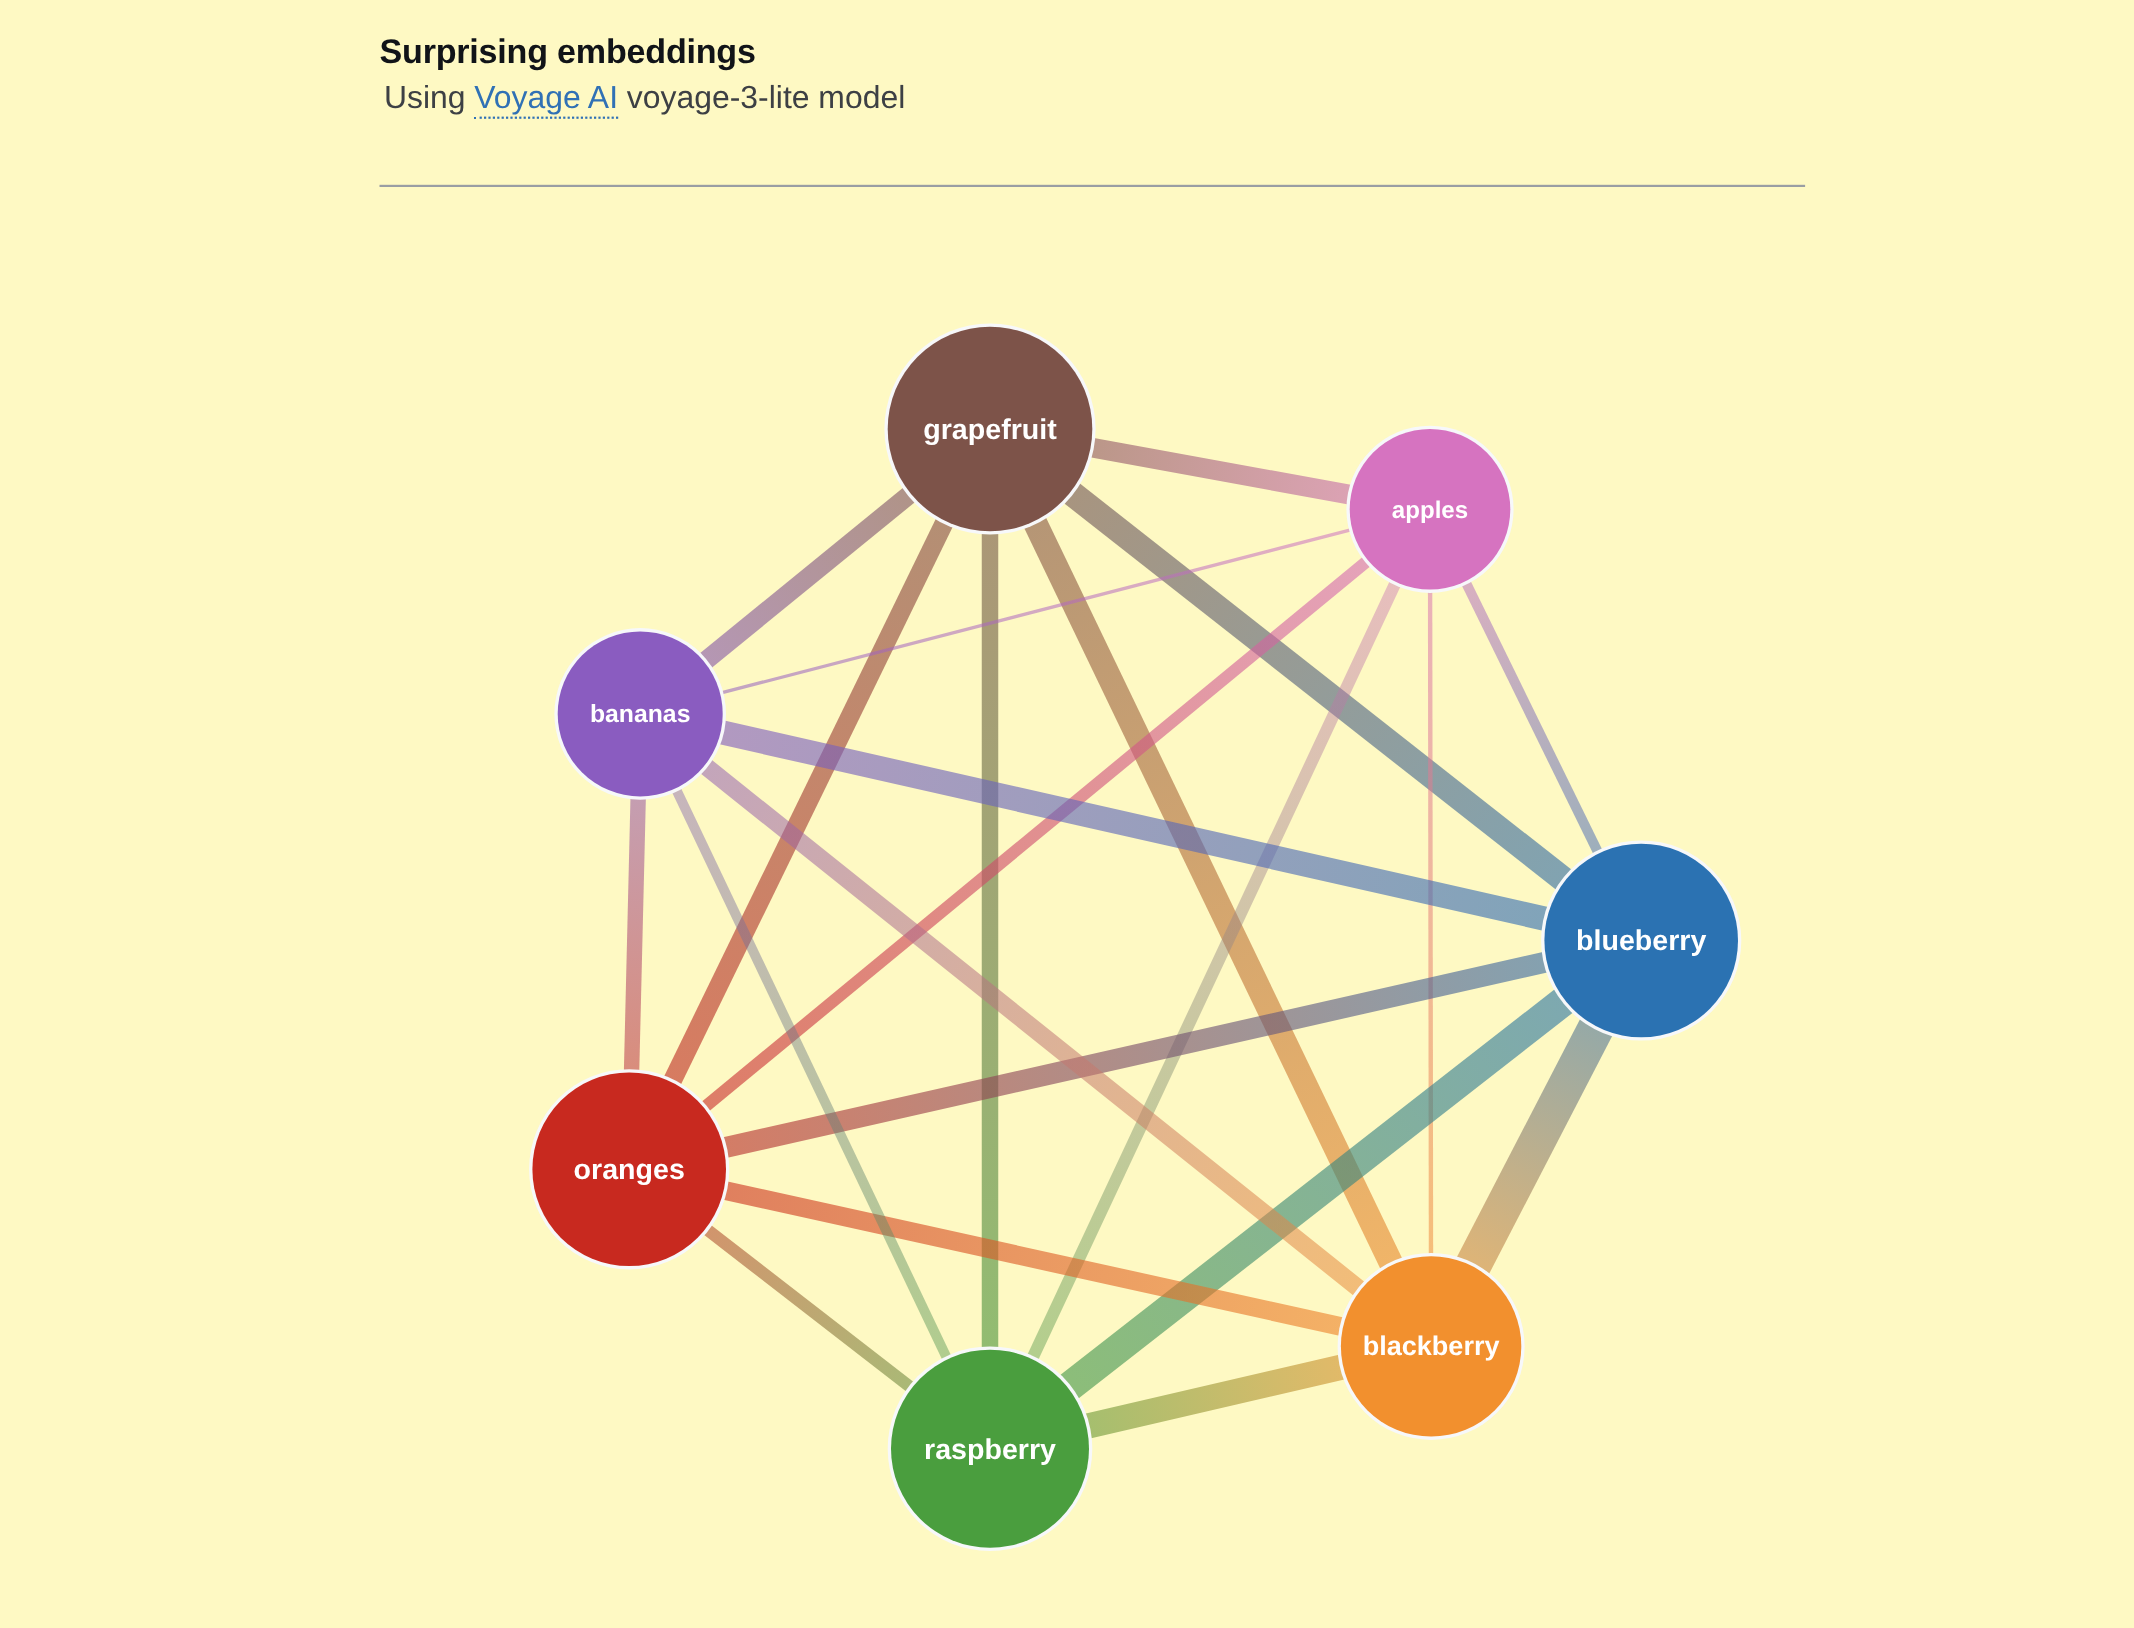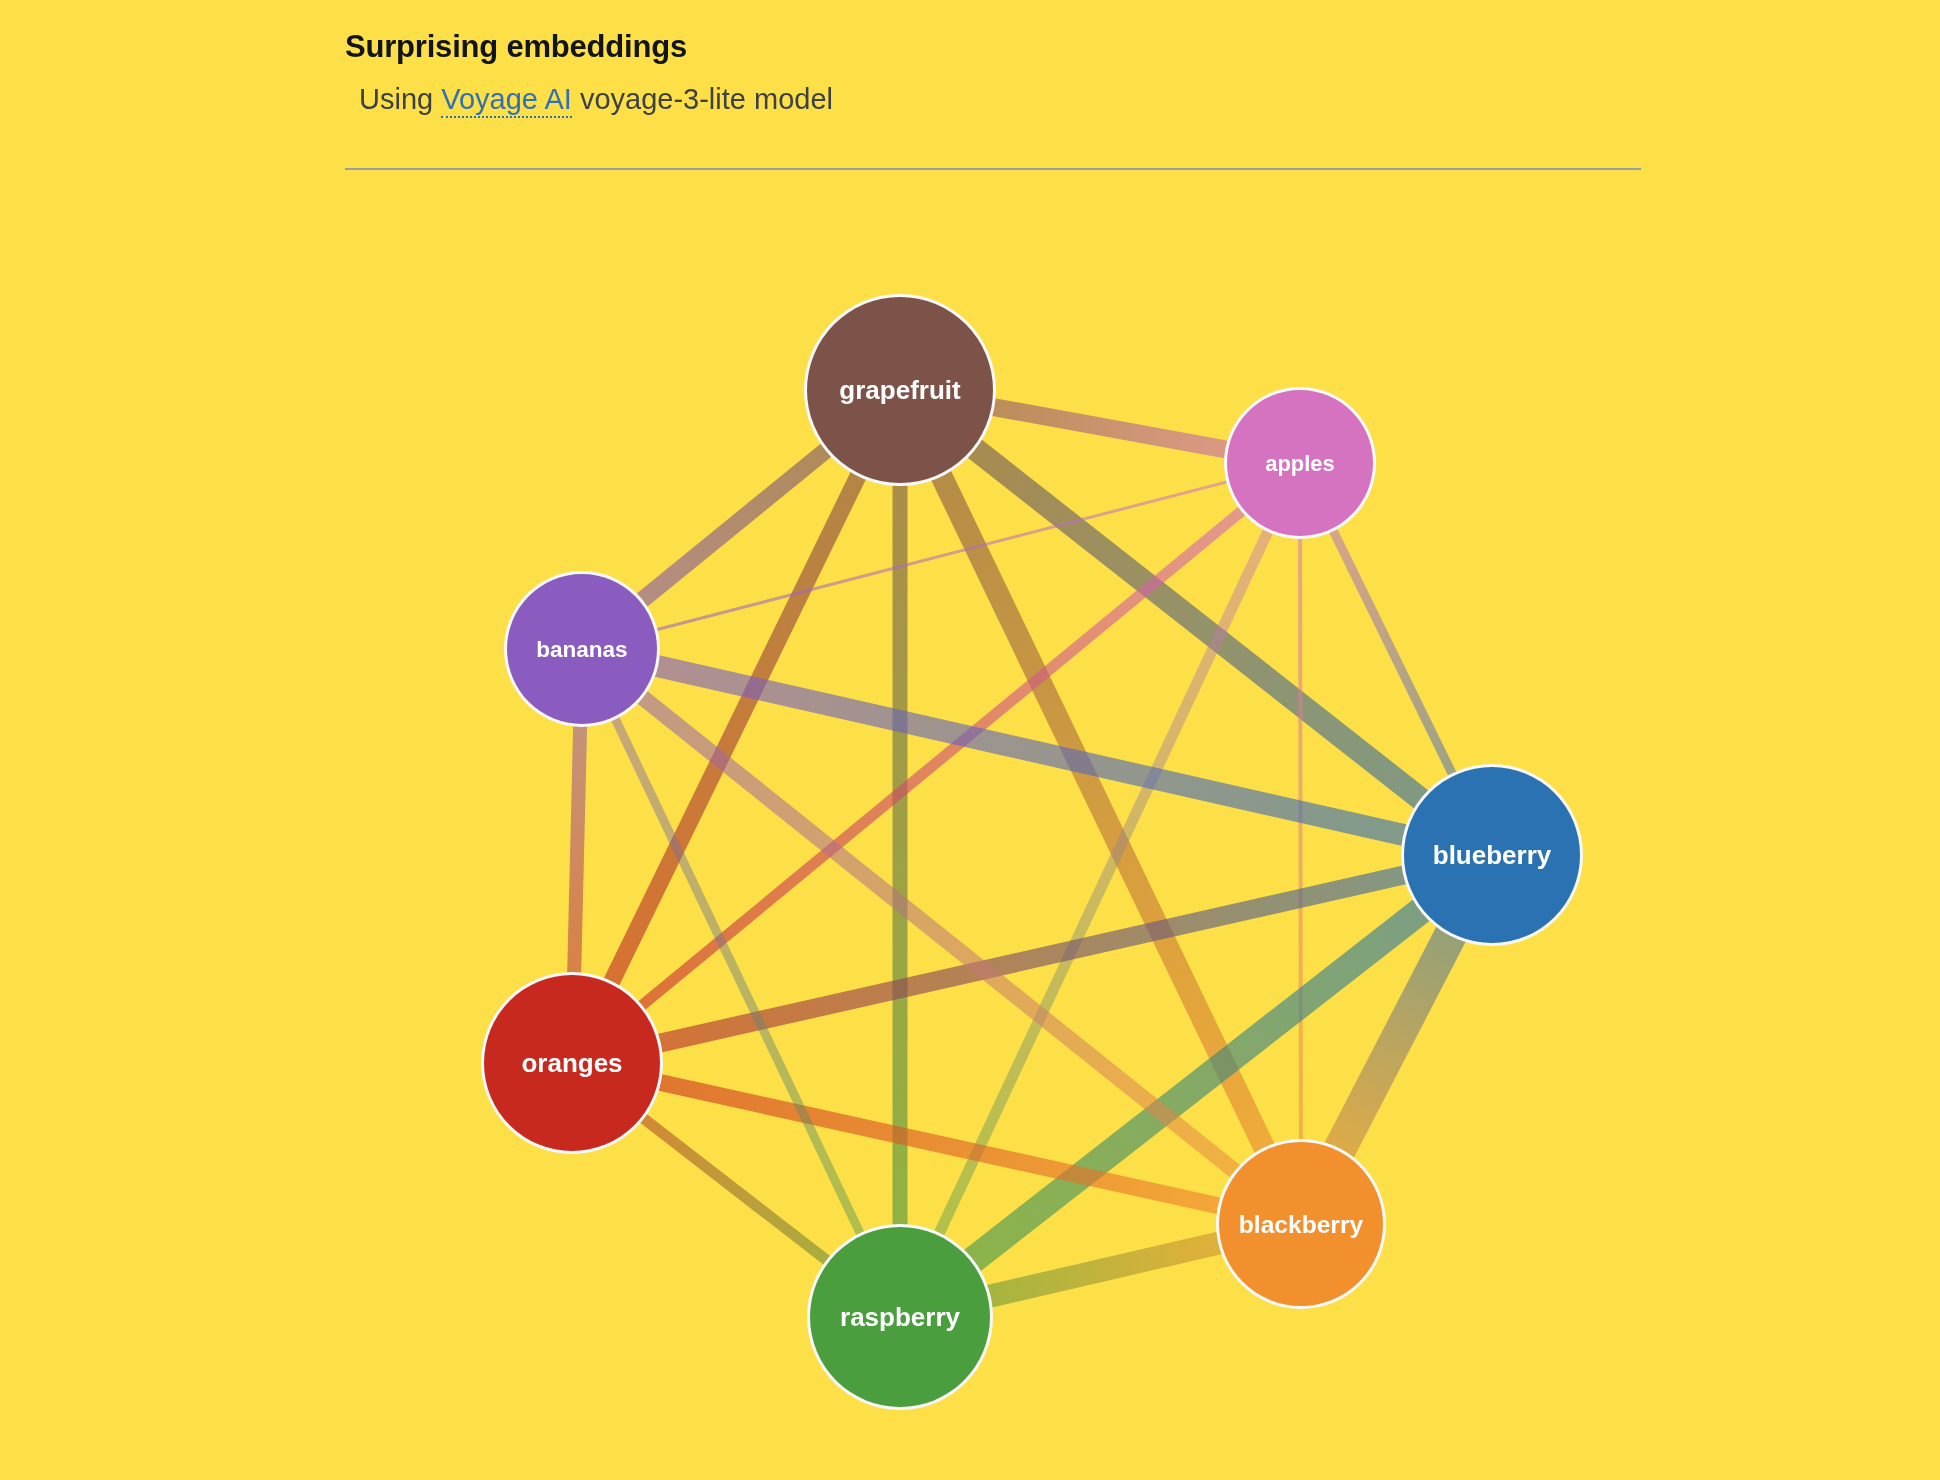--- a/index.html
+++ b/index.html
@@ -8,21 +8,21 @@
     background: #f7f8fa;
     width: 1940px;
     height: 1480px;
     overflow: hidden;
     font-family: "Liberation Sans", sans-serif;
   }
   #page {
     position: relative;
     width: 1940px;
     height: 1480px;
-    background: #fde047;
+    background: #fef9c3;
   }
   
   #header {
     position: absolute;
     left: 345px;
     top: 28px;
     width: 1300px;
   }
   #title {
     font-size: 31px;
@@ -30,21 +30,21 @@
     color: #111418;
     letter-spacing: -0.2px;
     line-height: 1.25;
     margin: 0 0 4px 0;
   }
   #subtitle {
     font-size: 29px;
     font-weight: normal;
     color: #3d4044;
     line-height: 1.3;
-    margin: 14px;
+    margin: 4px;
     white-space: nowrap;
   }
   #subtitle-link {
     color: #3071b5;
     text-decoration: none;
     border-bottom: 2px dotted #3071b5;
     padding-bottom: 1px;
   }
   #rule {
     position: absolute;

